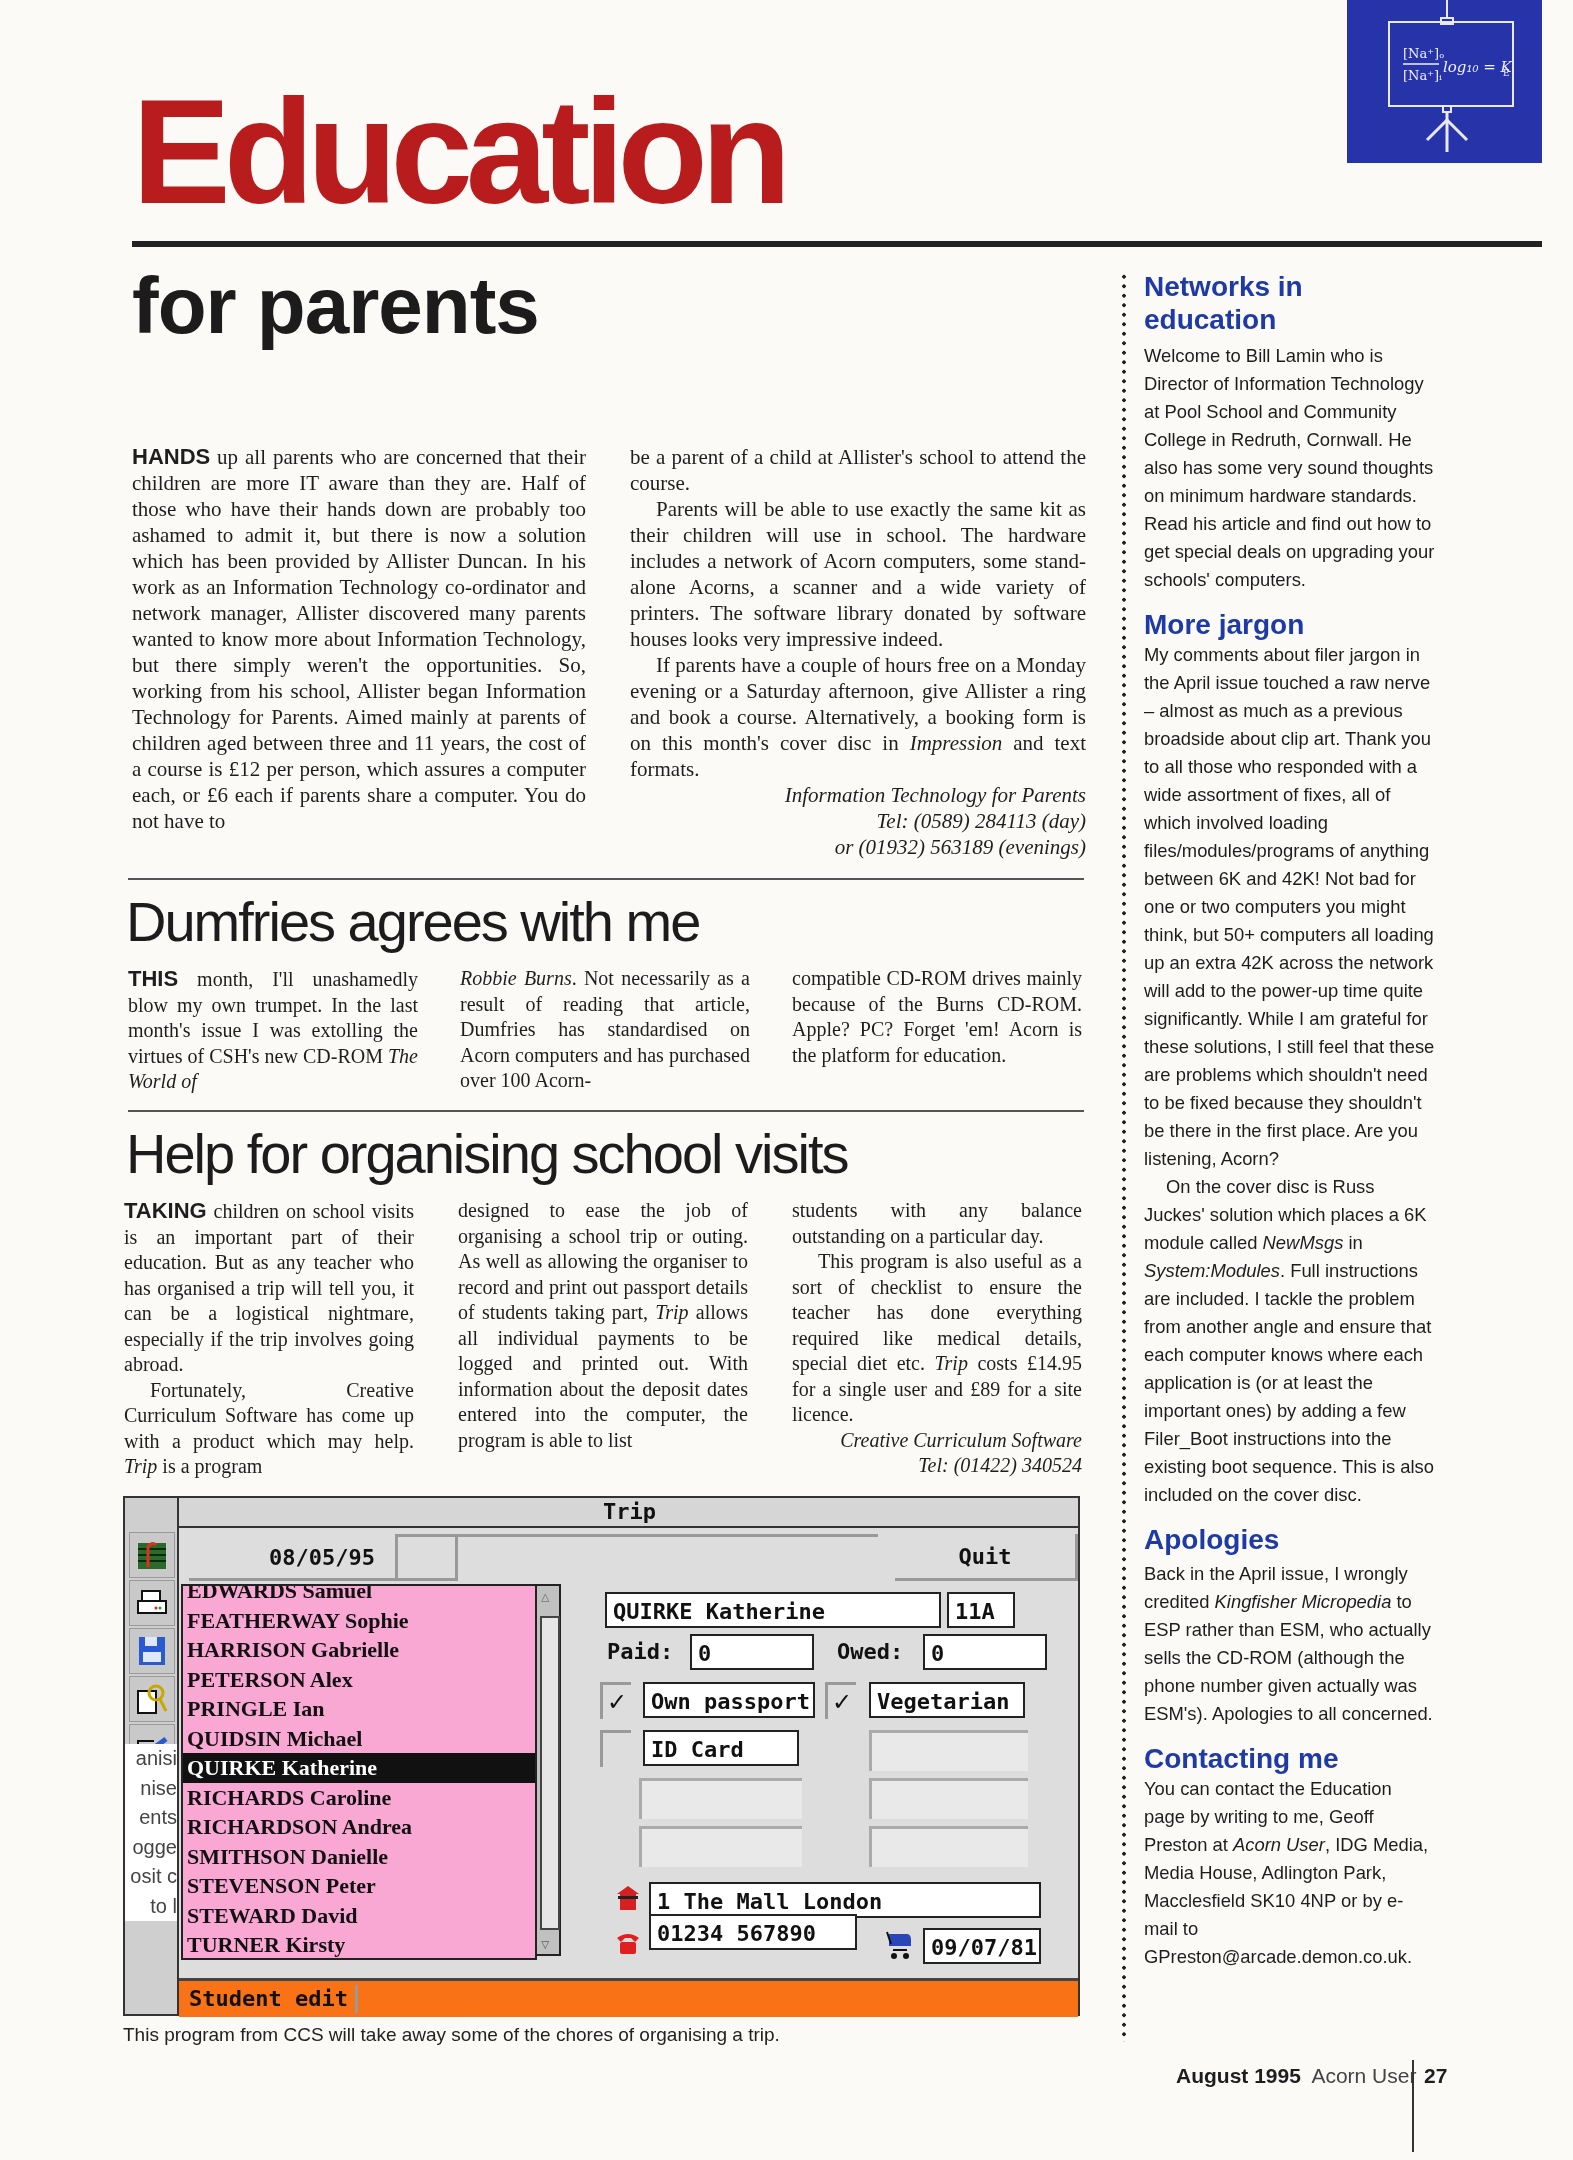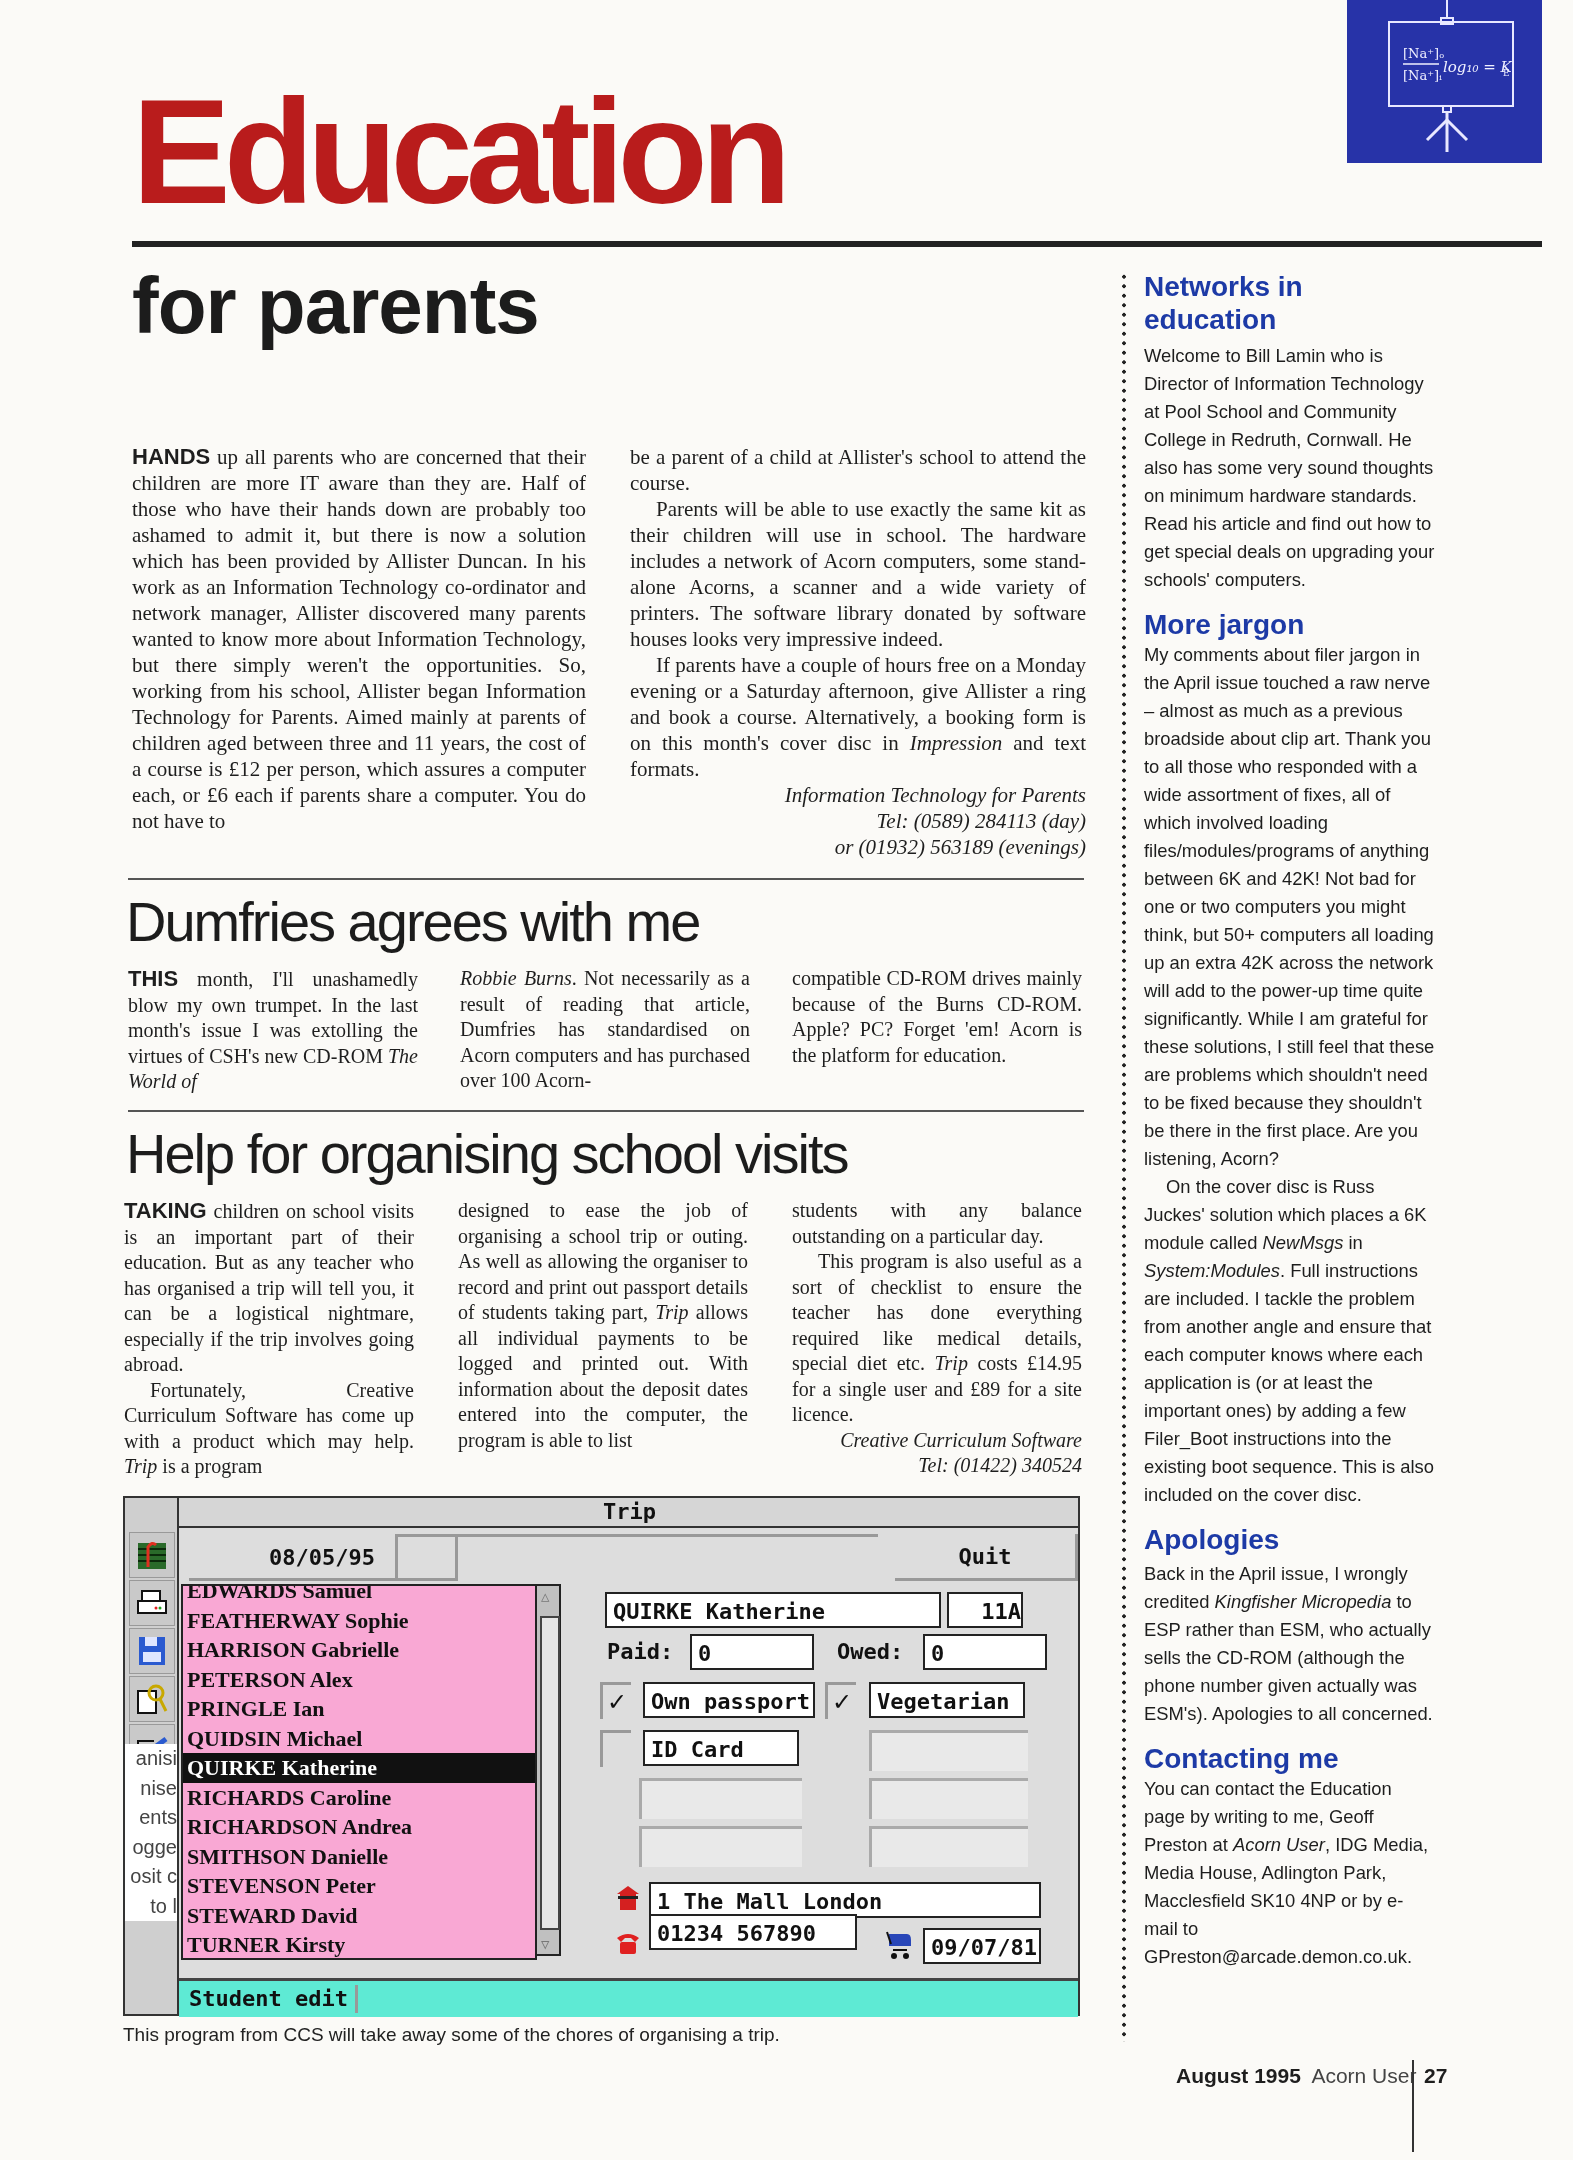--- a/index.html
+++ b/index.html
@@ -37,21 +37,21 @@
   #quit-button{left:770px;top:36px;width:180px;height:44px;display:flex;align-items:center;justify-content:center;border-right:3px solid #999;border-bottom:3px solid #999;cursor:pointer;}
   #student-list{left:56px;top:86px;width:352px;height:372px;background:#f9a8d4;border:2px solid #222;overflow:hidden;font-family:Liberation Serif, serif;}
   .li{height:29.5px;line-height:29.5px;padding-left:4px;font-size:22px;white-space:nowrap;}
   .li.sel{background:#111;color:#fff;}
   #list-scroll{left:410px;top:86px;width:26px;height:372px;background:#c0c0c0;border:2px solid #222;box-sizing:border-box;}
   #scroll-thumb{left:3px;top:30px;width:16px;height:310px;background:#e6e6e6;border:2px solid #444;}
   .field{position:absolute;background:#fff;border:2px solid #222;height:36px;line-height:36px;padding-left:6px;font-size:22px;box-sizing:border-box;white-space:nowrap;}
   .blank{position:absolute;background:#e9e9e9;border-top:3px solid #aaa;border-left:3px solid #aaa;height:38px;}
   .lbl{position:absolute;font-size:22px;}
   .chk{position:absolute;width:28px;height:34px;border-left:3px solid #999;border-top:3px solid #999;font-size:24px;line-height:34px;text-align:center;font-family:"DejaVu Sans",sans-serif;font-weight:normal;}
-  #trip-footer{left:54px;top:480px;right:0;height:36px;border-top:3px solid #444;background:#5eead4;text-align:center;}
+  #trip-footer{left:54px;top:480px;right:0;height:36px;border-top:3px solid #444;background:#f97316;text-align:center;}
   #student-edit{left:10px;top:0;font-size:22px;line-height:36px;}
   #left-strip-text{left:0;top:246px;width:52px;font-family:"Liberation Sans",sans-serif;font-weight:normal;font-size:20px;line-height:29.5px;color:#444;background:#fff;white-space:nowrap;overflow:hidden;text-align:right;}
   #caption{left:123px;top:2024px;font-family:"Liberation Sans",sans-serif;font-size:19px;color:#222;}
   #folio{left:1176px;top:2064px;font-family:"Liberation Sans",sans-serif;font-size:21px;}
   #folio-bar{left:1412px;top:2060px;width:2px;height:92px;background:#333;}
 </style>
 </head>
 <body>
 
 <div id="section-title" class="abs">Education</div>
@@ -189,21 +189,21 @@
     <div class="li">STEWARD David</div>
     <div class="li">TURNER Kirsty</div>
   </div>
   <div id="list-scroll" class="abs">
     <div class="abs" style="left:4px;top:2px;font-size:14px;color:#777;font-weight:normal;">△</div>
     <div id="scroll-thumb" class="abs"></div>
     <div class="abs" style="left:4px;bottom:2px;font-size:14px;color:#777;font-weight:normal;">▽</div>
   </div>
 
   <div class="field" style="left:480px;top:94px;width:336px;">QUIRKE Katherine</div>
-  <div class="field" style="left:822px;top:94px;width:76px;text-align:right;">11A</div>
+  <div class="field" style="left:822px;top:94px;width:68px;">11A</div>
   <div class="lbl" style="left:482px;top:136px;line-height:36px;">Paid:</div>
   <div class="field" style="left:565px;top:136px;width:124px;">0</div>
   <div class="lbl" style="left:712px;top:136px;line-height:36px;">Owed:</div>
   <div class="field" style="left:798px;top:136px;width:124px;">0</div>
 
   <div class="chk" style="left:475px;top:184px;">✓</div>
   <div class="field" style="left:518px;top:184px;width:172px;">Own passport</div>
   <div class="chk" style="left:700px;top:184px;">✓</div>
   <div class="field" style="left:744px;top:184px;width:156px;">Vegetarian</div>
 

